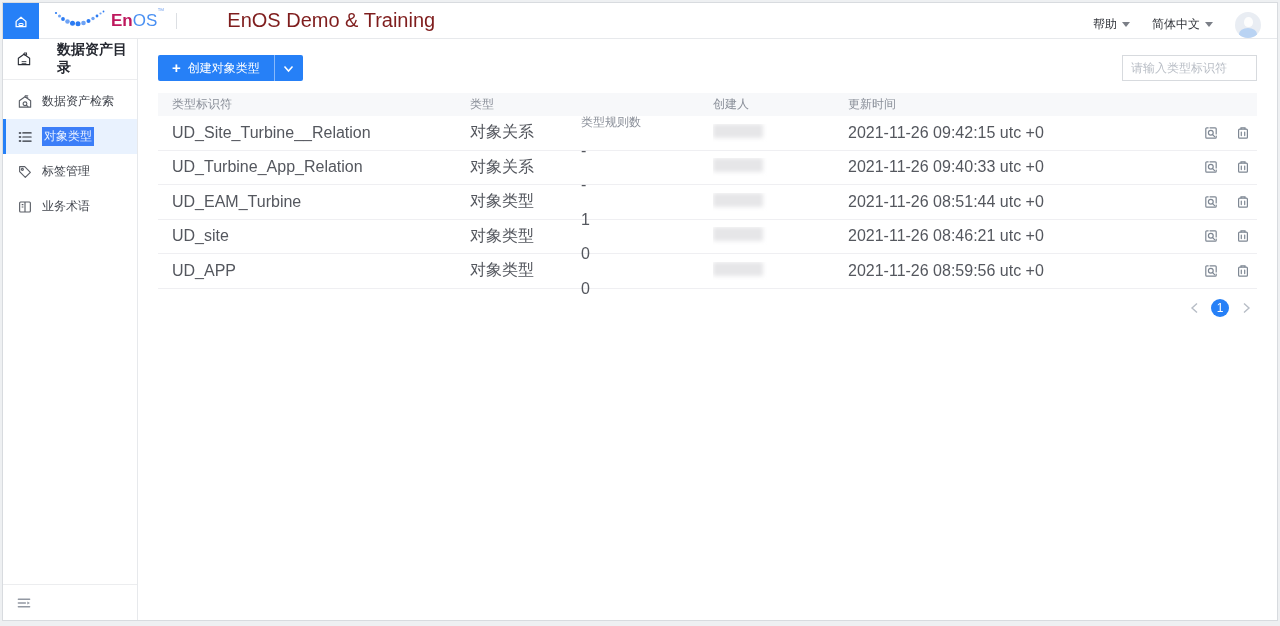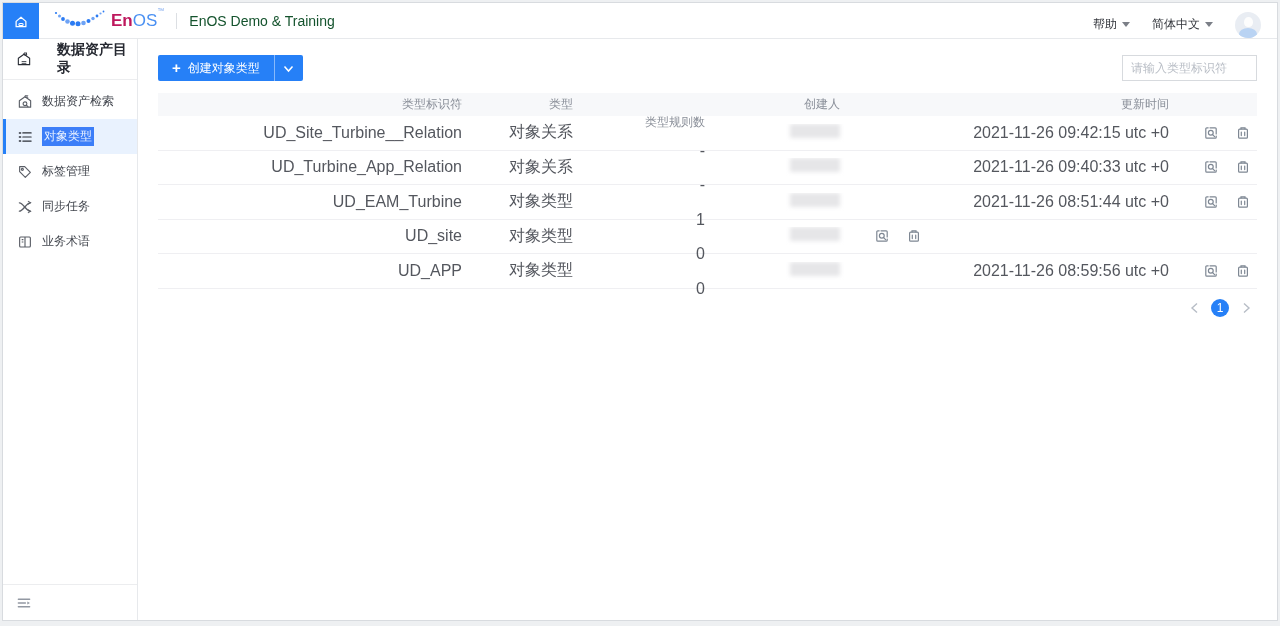--- a/index.html
+++ b/index.html
@@ -24,21 +24,21 @@
   .home-btn {
     width:36px; height:36px; background:#2680f7;
     display:flex; align-items:center; justify-content:center; cursor:pointer;
   }
   .logo-wrap { display:flex; align-items:center; margin-left:14px; }
   .logo-text { font-size:17px; color:#2472e8; letter-spacing:0; margin-left:4px; }
   .logo-text b { font-weight:bold; color:#be185d; }
   .logo-text .os { font-weight:normal; color:#4a90f2; }
   .logo-tm { font-size:7px; color:#7fa9ee; vertical-align:top; position:relative; top:-4px; }
   .tb-sep { width:1px; height:16px; background:#dcdfe3; margin:0 12px 0 12px; }
-  .tb-title { font-size:14px; color:#14532d; }
+  .tb-title { font-size:20px; color:#7f1d1d;margin-left:38px; }
   .tb-right { margin-left:auto; display:flex; align-items:center; gap:22px; padding-right:16px;margin-top:8px; }
   .tb-menu { font-size:12px; color:#33363c; display:flex; align-items:center; gap:5px; cursor:pointer; }
   .caret { width:0; height:0; border-left:4px solid transparent; border-right:4px solid transparent; border-top:5px solid #7b7f87; }
   .avatar { width:26px; height:26px; border-radius:50%; background:#e9edf3; position:relative; overflow:hidden; cursor:pointer; }
   .avatar .head { position:absolute; left:8.5px; top:5px; width:9px; height:10px; border-radius:50% 50% 45% 45%; background:#fdfdfd; }
   .avatar .body { position:absolute; left:4px; top:16.5px; width:18px; height:12px; border-radius:50% 50% 0 0; background:#b9d3f3; }
 
   
   .frame { flex:1; display:flex; min-height:0; }
   .sidebar {
@@ -85,21 +85,21 @@
   .tbl { margin-top:12px; }
   .thead {
     height:23px; background:#f7f8fa; display:flex; align-items:center;
     font-size:12px; color:#8a8f99;
   }
   .trow {
     height:34.5px; display:flex; align-items:center;
     font-size:16px; color:#54575e; border-bottom:1px solid #efeff2;
     background:#fff;
   }
-  .c { padding-right:8px; overflow:hidden; white-space:nowrap;text-align:right; }
+  .c { padding-right:8px; overflow:hidden; white-space:nowrap; }
   .c1 { width:312px; padding-left:14px; }
   .thead .c1 { padding-left:14px; }
   .c2 { width:111px; }
   .c3 { width:132px;margin-top:36px; }
   .c4 { width:135px; }
   .c5 { flex:1; }
   .c6 { width:80px; display:flex; justify-content:flex-end; gap:16px; padding-right:6px; }
   .blur-block { display:inline-block; width:50px; height:14px; background:#e6e6e8; filter:blur(2px); border-radius:1px; }
   .act { width:16px; height:16px; display:inline-flex; cursor:pointer; }
 
@@ -203,29 +203,20 @@
           <span class="icon16">
             <svg viewBox="0 0 17 17" width="16" height="16" fill="none" stroke="#5a5e66" stroke-width="1.2" stroke-linejoin="round">
                 <path d="M2.8 2.8 h5.4 l6 6 -5.4 5.4 -6-6 Z"></path>
                 <circle cx="5.7" cy="5.7" r="1.1"></circle>
               </svg>
           </span>
           <span>标签管理</span>
         </div>
         <div class="sb-item">
           <span class="icon16">
-            <svg viewBox="0 0 17 17" width="16" height="16" fill="none" stroke="#5a5e66" stroke-width="1.3" stroke-linecap="round">
-                <path d="M2.5 4 C6.5 4 10 13 14 13 M2.5 13 C6.5 13 10 4 14 4"></path>
-                <path d="M12 2.5 L14.5 4 L12 5.5 M12 11.5 L14.5 13 L12 14.5" fill="none" stroke-width="1.1"></path>
-              </svg>
-          </span>
-          <span>同步任务</span>
-        </div>
-        <div class="sb-item">
-          <span class="icon16">
             <svg viewBox="0 0 17 17" width="16" height="16" fill="none" stroke="#5a5e66" stroke-width="1.2" stroke-linejoin="round">
                 <rect x="2.8" y="3.2" width="11.4" height="10.6" rx="1"></rect>
                 <path d="M8.5 3.2 V13.8 M5 6 h1.8 M5 8.5 h1.8"></path>
               </svg>
           </span>
           <span>业务术语</span>
         </div>
       </nav>
       <div class="sb-spacer"></div>
       <div class="sb-footer">
@@ -339,20 +330,21 @@
                   </svg>
       </span>
     </div>
   </div>
 
   <div class="trow">
     <div class="c c1"><span class="bind-id">UD_site</span></div>
     <div class="c c2"><span class="bind-type">对象类型</span></div>
     <div class="c c3"><span class="bind-count">0</span></div>
     <div class="c c4"><span class="blur-block"></span></div>
+    <div class="c c5"><span class="bind-time">2021-11-26 08:46:21 utc +0</span></div>
     <div class="c c6">
       <span class="act">
         <svg viewBox="0 0 16 16" width="16" height="16" fill="none" stroke="#7e8793" stroke-width="1.2">
                     <path d="M5.2 2.8 H3.8 a1 1 0 0 0 -1 1 V12.2 a1 1 0 0 0 1 1 H12.2 a1 1 0 0 0 1-1 V11" stroke-linecap="round"></path>
                     <path d="M7 2.8 h5.2 a1 1 0 0 1 1 1 V9" stroke-linecap="round"></path>
                     <circle cx="7.8" cy="7.8" r="2.4"></circle>
                     <path d="M9.6 9.6 L11.6 11.6" stroke-linecap="round"></path>
                   </svg>
       </span>
       <span class="act">

